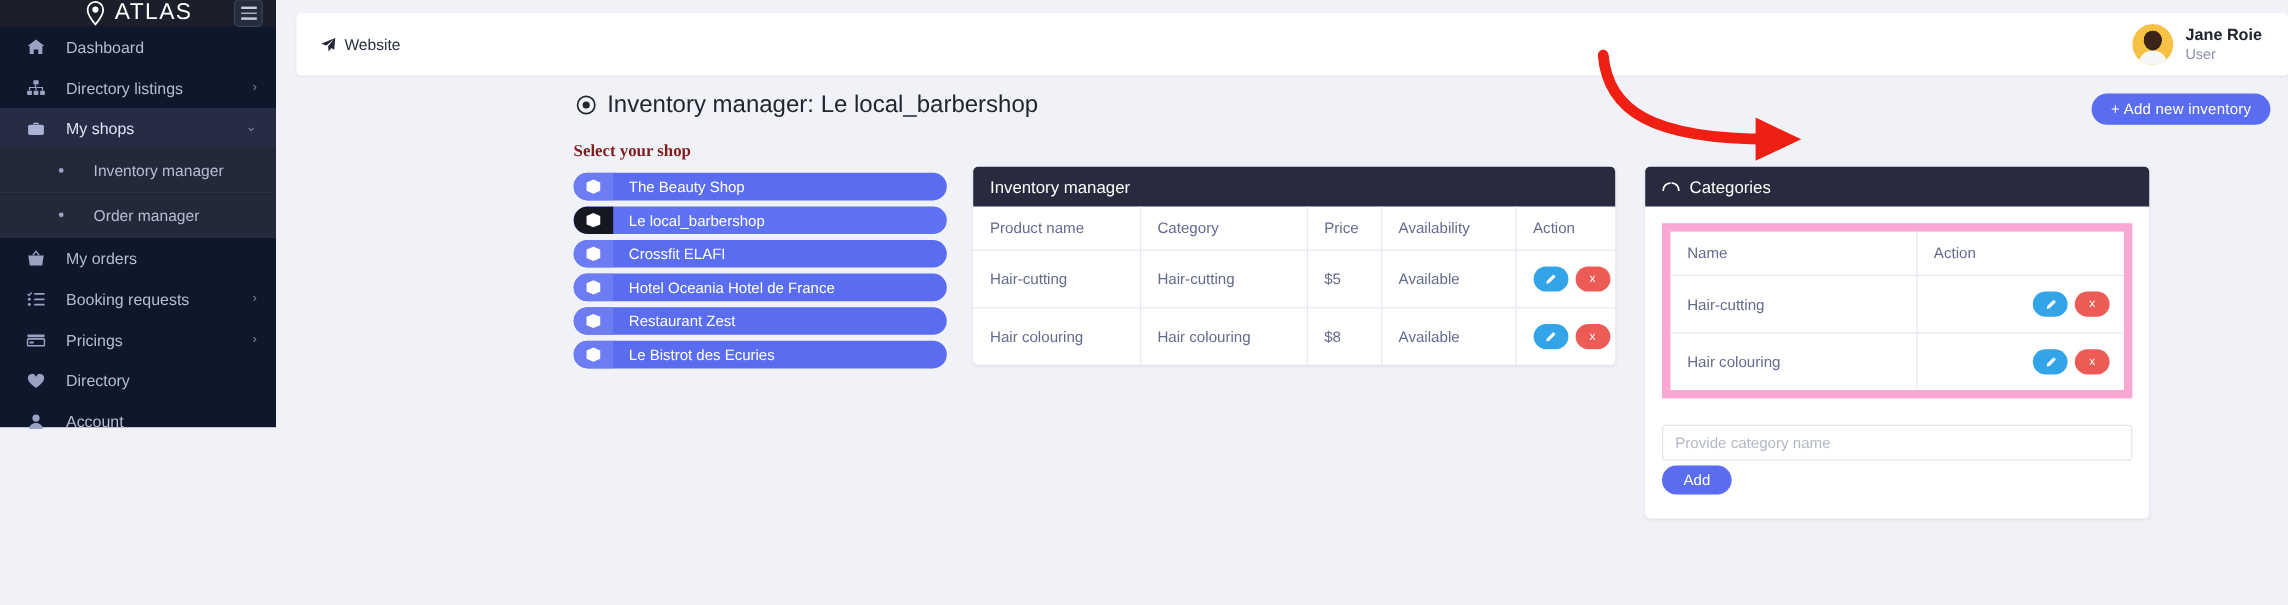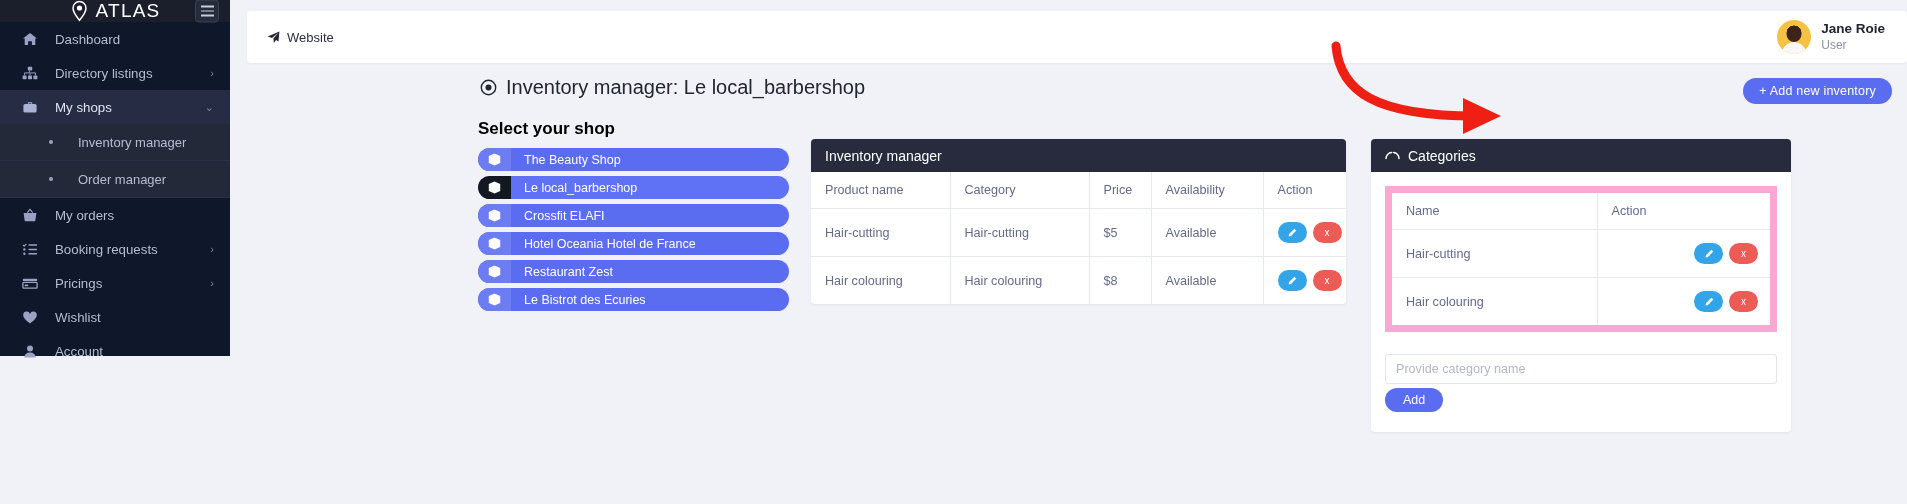--- a/index.html
+++ b/index.html
@@ -103,21 +103,21 @@
     background: #5a6cf0; color: #fff; border: none;
     border-radius: 17px; height: 26px; padding: 0 16px;
     font-size: 12.5px; font-family: inherit; cursor: pointer;
     display: flex; align-items: center; letter-spacing: .2px;
   }
 
   .arrow-svg { position: absolute; left: 1100px; top: 40px; pointer-events: none; }
 
   
   .shops { position: absolute; left: 248px; top: 119px; width: 311px; }
-  .shops-label { font-size: 17px; font-weight: bold; color: #000000; margin-bottom: 9px; }
+  .shops-label { font-size: 14px; font-weight: bold; color: #7f1d1d; margin-bottom: 9px; font-family: Liberation Serif, serif; }
   .shop-item {
     height: 23px; border-radius: 12px; margin-bottom: 5px;
     background: #5a6cf0; display: flex; align-items: center;
     overflow: hidden; cursor: pointer;
   }
   .shop-item .sico {
     width: 33px; height: 23px; flex: none;
     display: flex; align-items: center; justify-content: center;
     background: #6c7cf2; color: #ffffff; border-radius: 12px 0 0 12px;
   }
@@ -287,21 +287,21 @@
         <span>Pricings</span>
         <span class="chev">›</span>
       </div>
 
       <div class="nav-item">
         <span class="ico">
           <svg width="16" height="15" viewBox="0 0 16 15" fill="currentColor">
             <path d="M8 13.3S1.2 9 1.2 5.2a3.5 3.5 0 0 1 6.8-1.3A3.5 3.5 0 0 1 14.8 5.2C14.8 9 8 13.3 8 13.3z"></path>
           </svg>
         </span>
-        <span>Wishlist</span>
+        <span>Directory</span>
         <span class="chev"></span>
       </div>
 
       <div class="nav-item">
         <span class="ico">
           <svg width="16" height="15" viewBox="0 0 16 15" fill="currentColor">
             <circle cx="8" cy="4.4" r="3"></circle>
             <path d="M2.3 13.4c0-3 2.6-5 5.7-5s5.7 2 5.7 5H2.3z"></path>
           </svg>
         </span>

